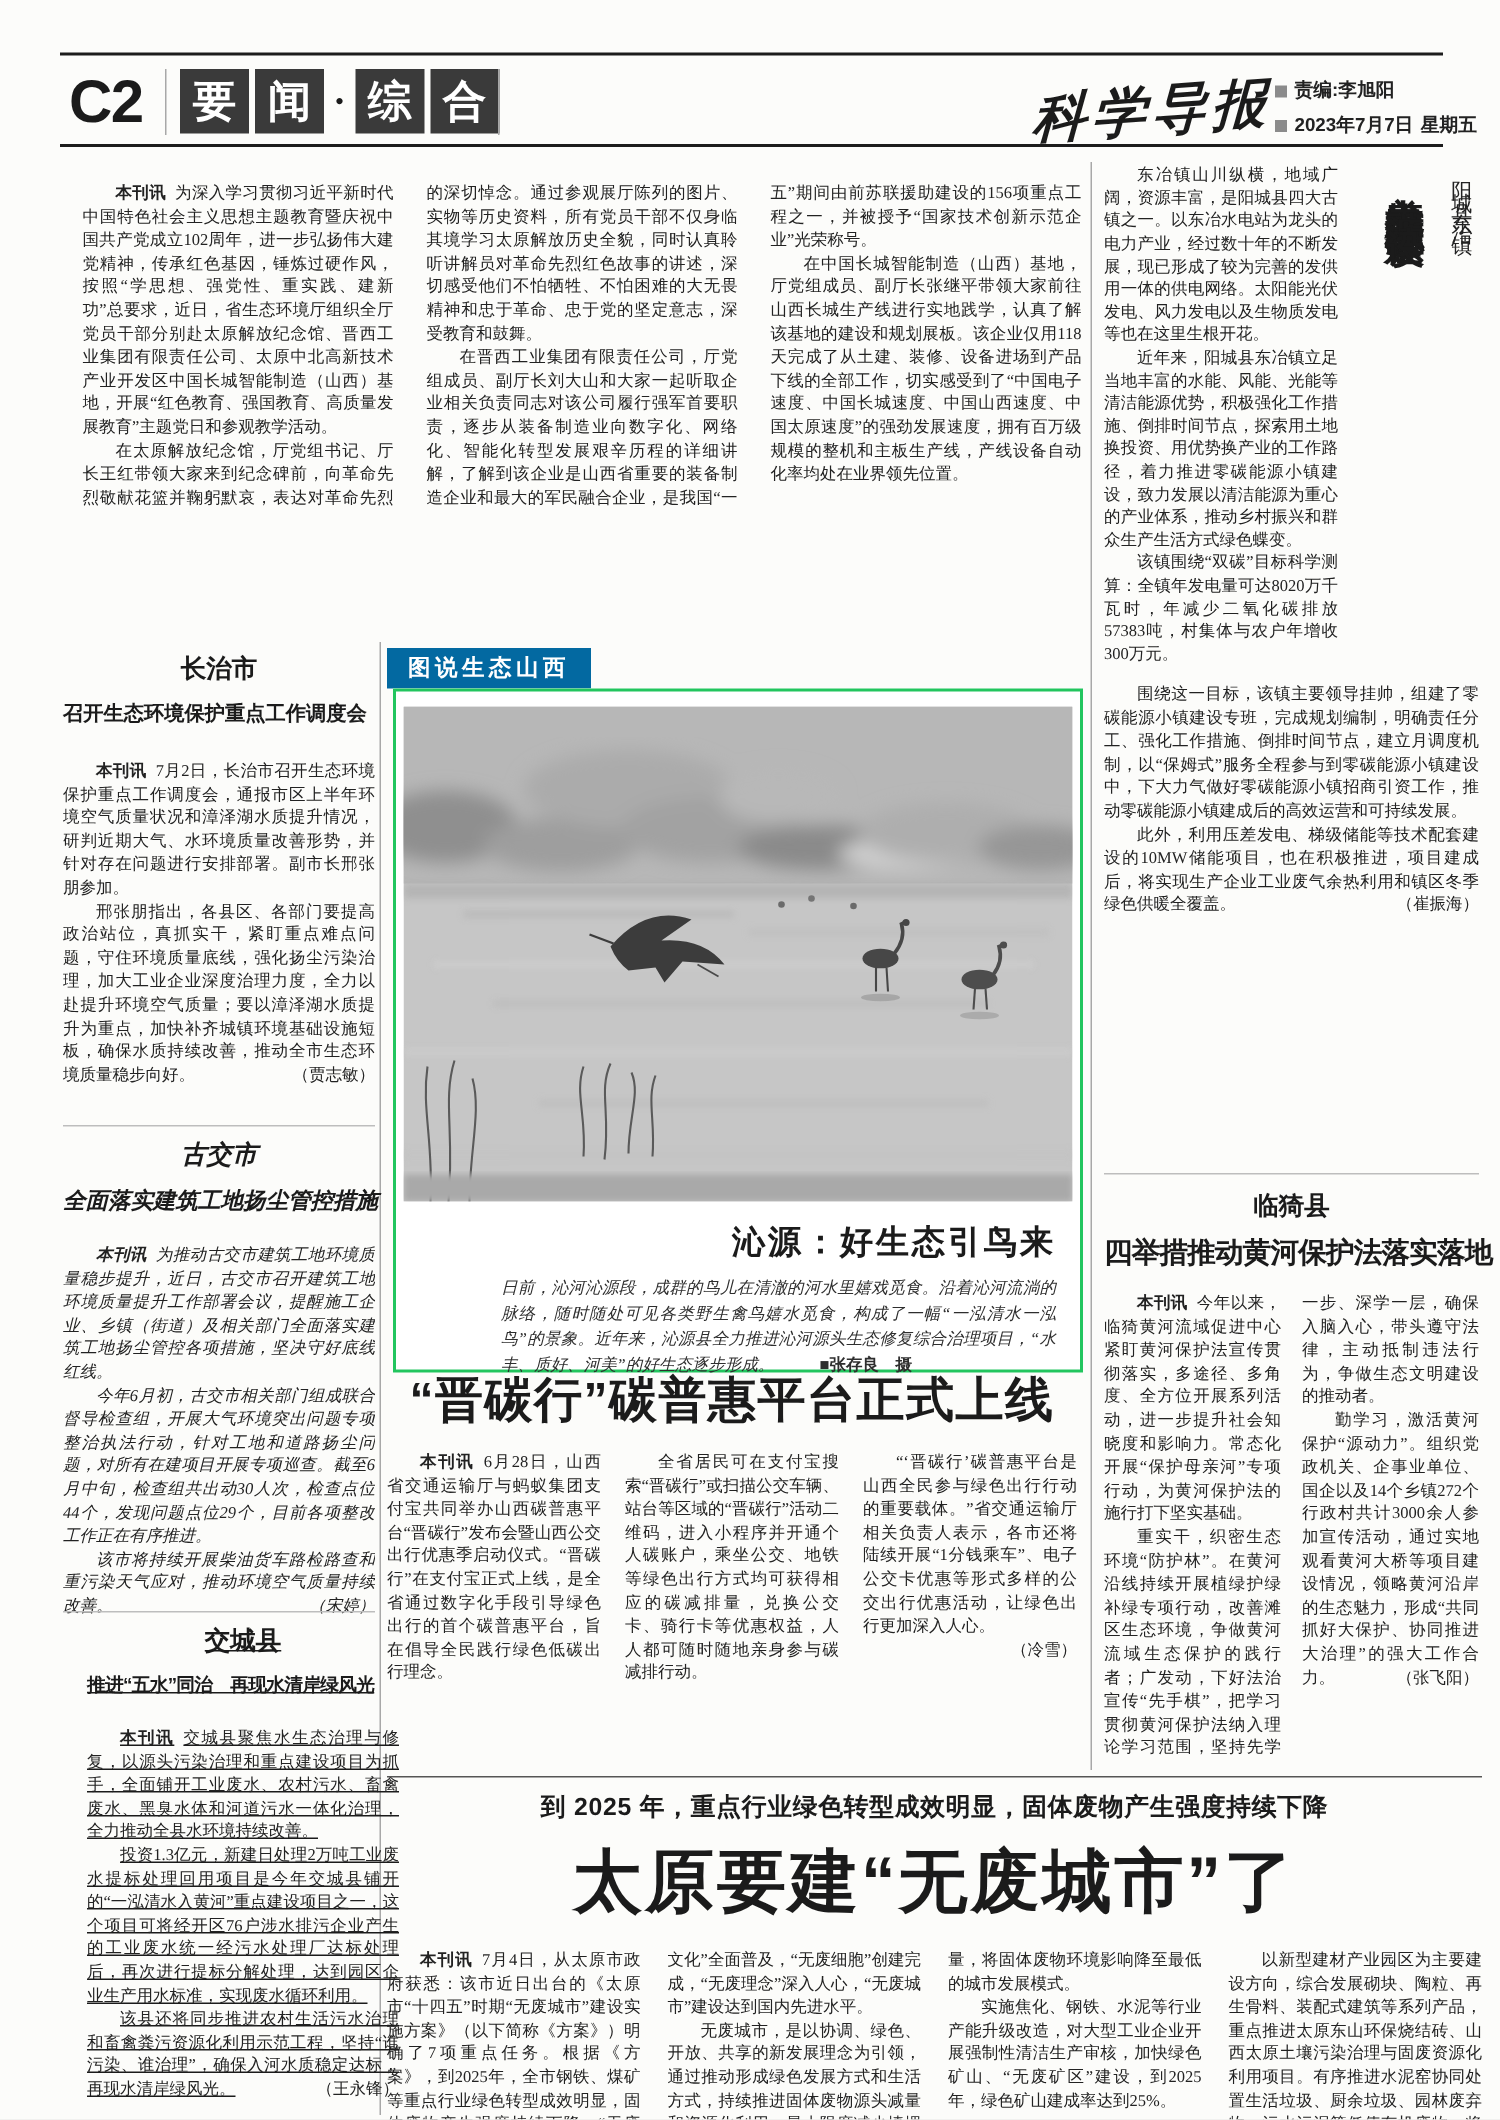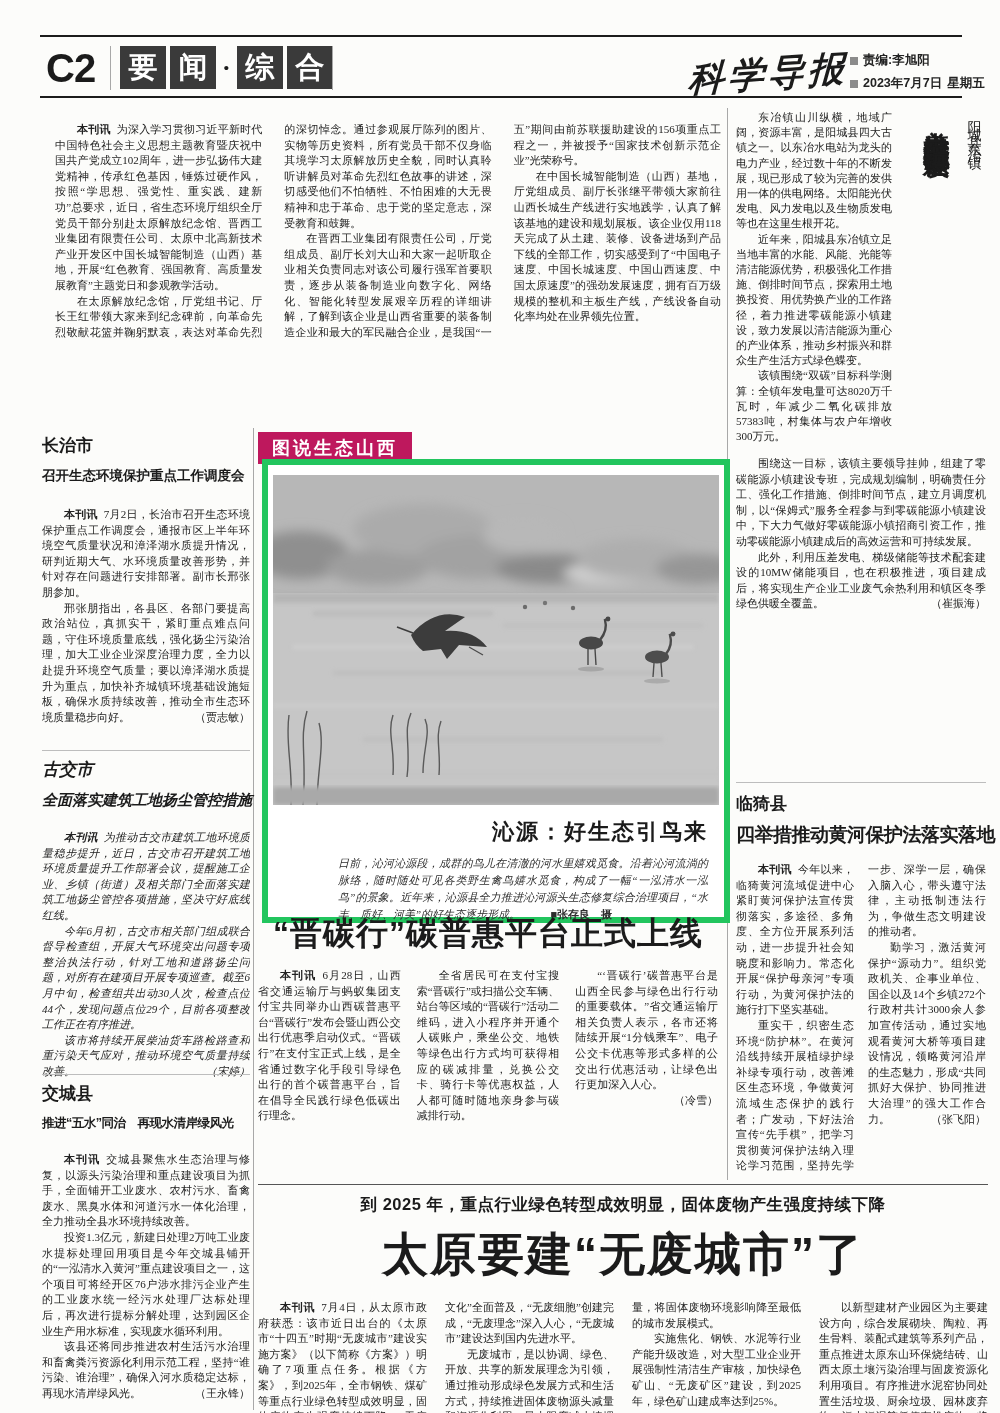--- a/index.html
+++ b/index.html
@@ -24,31 +24,31 @@
   .secdot{font-size:26px;font-weight:bold;display:flex;align-items:center;padding:0 2px;}
   .logo{font-family:"DejaVu Serif",serif;font-style:italic;font-weight:bold;font-size:36px;letter-spacing:4px;
         transform:rotate(-4deg) skewX(-6deg);white-space:nowrap;}
   .pubrow{font-family:"Liberation Sans",sans-serif;font-size:12.5px;font-weight:bold;color:#222;
           display:flex;align-items:center;gap:5px;margin-bottom:6px;white-space:nowrap;}
   .sq{width:8px;height:8px;background:#8b8b8b;display:inline-block;}
 
   
   .h-main{font-family:"Liberation Sans",sans-serif;font-weight:bold;font-size:43px;letter-spacing:3px;text-align:center;white-space:nowrap;}
   .h-sub{font-family:"Liberation Sans",sans-serif;font-size:17px;text-align:center;letter-spacing:1px;}
-  .kicker{font-family:"Liberation Sans",sans-serif;font-weight:bold;}
+  .kicker{font-family:"Liberation Sans",sans-serif;font-weight:bold;text-align:center;}
   .h-side{font-family:"Liberation Sans",sans-serif;font-weight:bold;white-space:nowrap;}
 
   .vtitle{writing-mode:vertical-rl;text-orientation:upright;font-family:"Liberation Sans",sans-serif;
           font-weight:bold;font-size:26px;letter-spacing:2px;line-height:34px;}
   .vkicker{writing-mode:vertical-rl;text-orientation:upright;font-family:"Liberation Sans",sans-serif;
            font-size:14px;letter-spacing:7px;line-height:22px;color:#222;}
 
-  .phototab{background:#be185d;color:#fff;font-family:"Liberation Sans",sans-serif;font-weight:bold;
-            font-size:18px;letter-spacing:3px;padding:4px 14px;display:inline-block;}
-  .photobox{border:6px solid #22c55e;background:#fff;}
+  .phototab{background:#0369a1;color:#fff;font-family:"Liberation Sans",sans-serif;font-weight:bold;
+            font-size:15px;letter-spacing:3px;padding:4px 14px;display:inline-block;}
+  .photobox{border:2px solid #22c55e;background:#fff;}
   .cap-title{font-weight:bold;font-size:22px;letter-spacing:2px;text-align:right;}
   .cap-text{font-size:11px;line-height:17px;text-align:justify;color:#2e2e2e;font-style:italic;}
   .cap-text .pcredit{font-style:normal;font-weight:bold;padding-left:2.5em;}
 </style>
 </head>
 <body>
 
 <div class="page">
 
   <div class="abs rule" style="left:40px;top:35px;width:922px;height:2px;"></div>
@@ -140,21 +140,21 @@
     <div class="h-side" style="font-size:15px;margin-top:10px;">全面落实建筑工地扬尘管控措施</div>
     <div class="bt" style="margin-top:20px;height:252px;overflow:hidden;">
       <p class="first"><b class="dl">本刊讯</b><span>为推动古交市建筑工地环境质量稳步提升，近日，古交市召开建筑工地环境质量提升工作部署会议，提醒施工企业、乡镇（街道）及相关部门全面落实建筑工地扬尘管控各项措施，坚决守好底线红线。</span></p>
       <p>今年6月初，古交市相关部门组成联合督导检查组，开展大气环境突出问题专项整治执法行动，针对工地和道路扬尘问题，对所有在建项目开展专项巡查。截至6月中旬，检查组共出动30人次，检查点位44个，发现问题点位29个，目前各项整改工作正在有序推进。</p>
       <p><span>该市将持续开展柴油货车路检路查和重污染天气应对，推动环境空气质量持续改善。</span><span class="credit">（宋婷）</span></p>
     </div>
   </div>
 
   <div class="hrule" style="left:42px;top:1074px;width:208px;background:#bdbdbd;"></div>
 
-  <div class="abs" style="left:42px;top:1082px;width:208px;">
+  <div class="abs" style="left:58px;top:1082px;width:208px;text-decoration:underline;">
     <div class="kicker" style="font-size:17px;">交城县</div>
     <div class="h-side" style="font-size:12.5px;margin-top:10px;letter-spacing:-0.5px;">推进“五水”同治　再现水清岸绿风光</div>
     <div class="bt" style="margin-top:20px;height:258px;overflow:hidden;">
       <p class="first"><b class="dl">本刊讯</b><span>交城县聚焦水生态治理与修复，以源头污染治理和重点建设项目为抓手，全面铺开工业废水、农村污水、畜禽废水、黑臭水体和河道污水一体化治理，全力推动全县水环境持续改善。</span></p>
       <p>投资1.3亿元，新建日处理2万吨工业废水提标处理回用项目是今年交城县铺开的“一泓清水入黄河”重点建设项目之一，这个项目可将经开区76户涉水排污企业产生的工业废水统一经污水处理厂达标处理后，再次进行提标分解处理，达到园区企业生产用水标准，实现废水循环利用。</p>
       <p><span>该县还将同步推进农村生活污水治理和畜禽粪污资源化利用示范工程，坚持“谁污染、谁治理”，确保入河水质稳定达标，再现水清岸绿风光。</span><span class="credit">（王永锋）</span></p>
     </div>
   </div>
 
   <div class="abs phototab" style="left:258px;top:432px;">图说生态山西</div>

